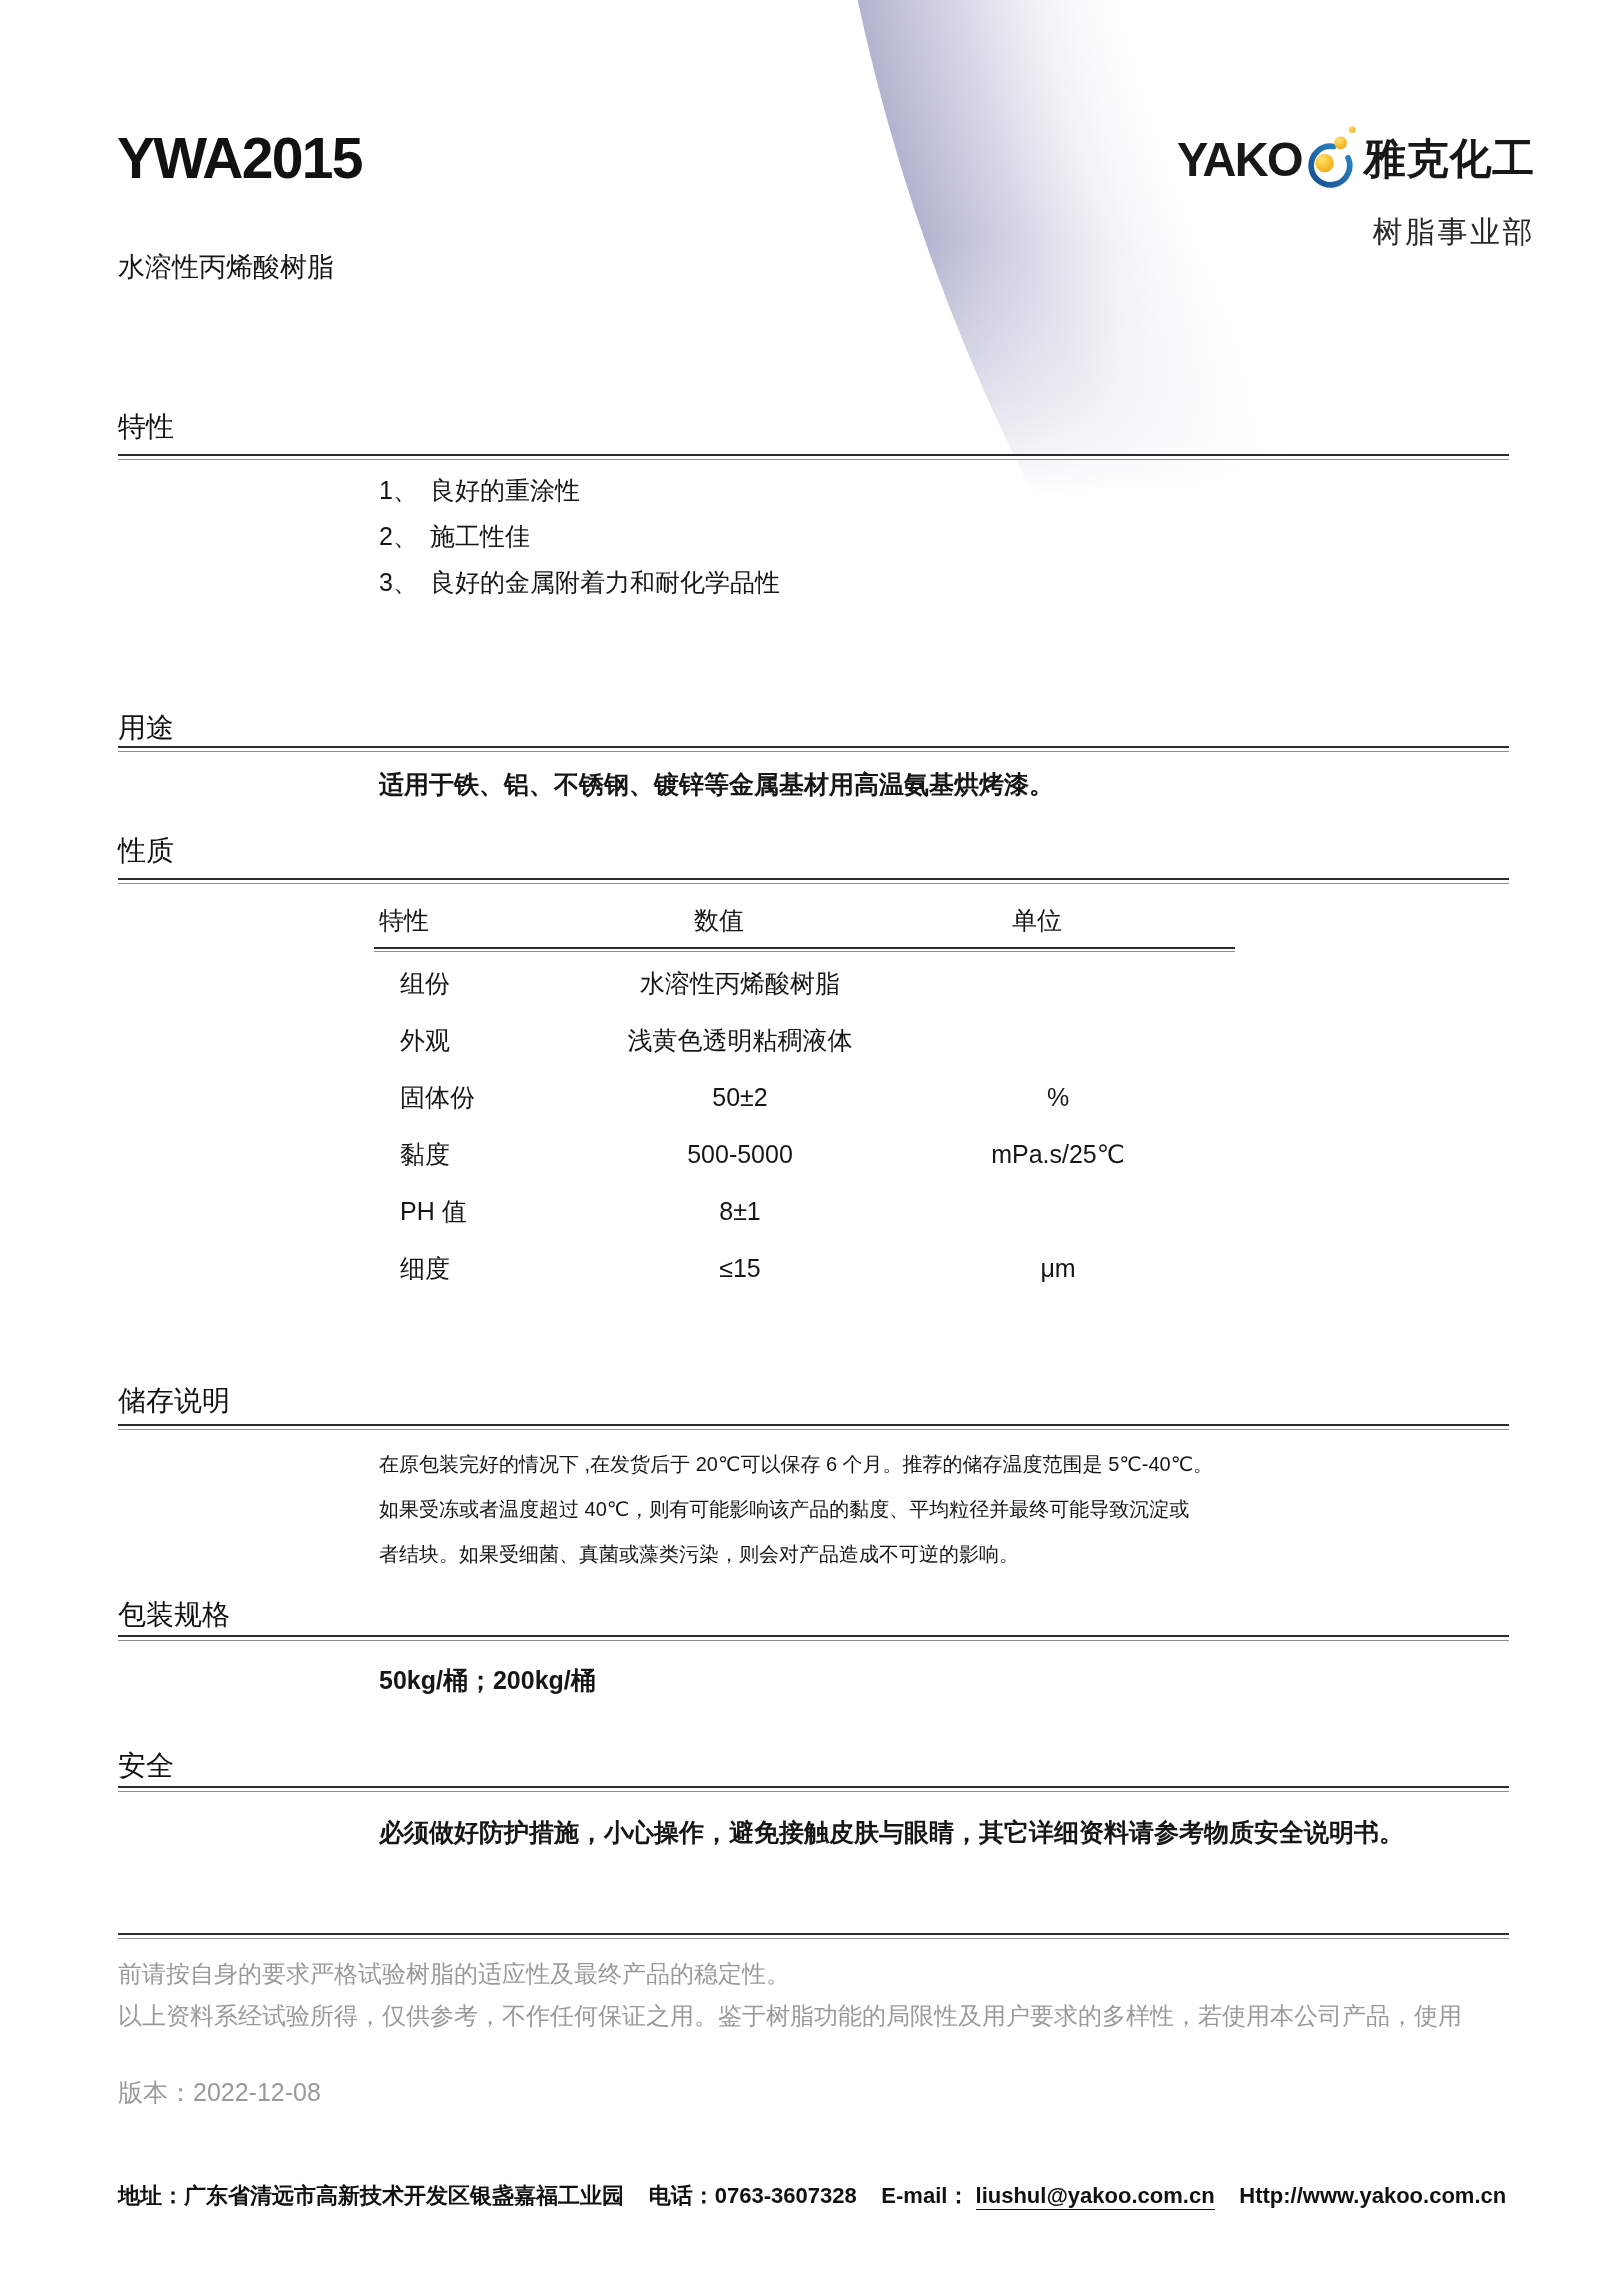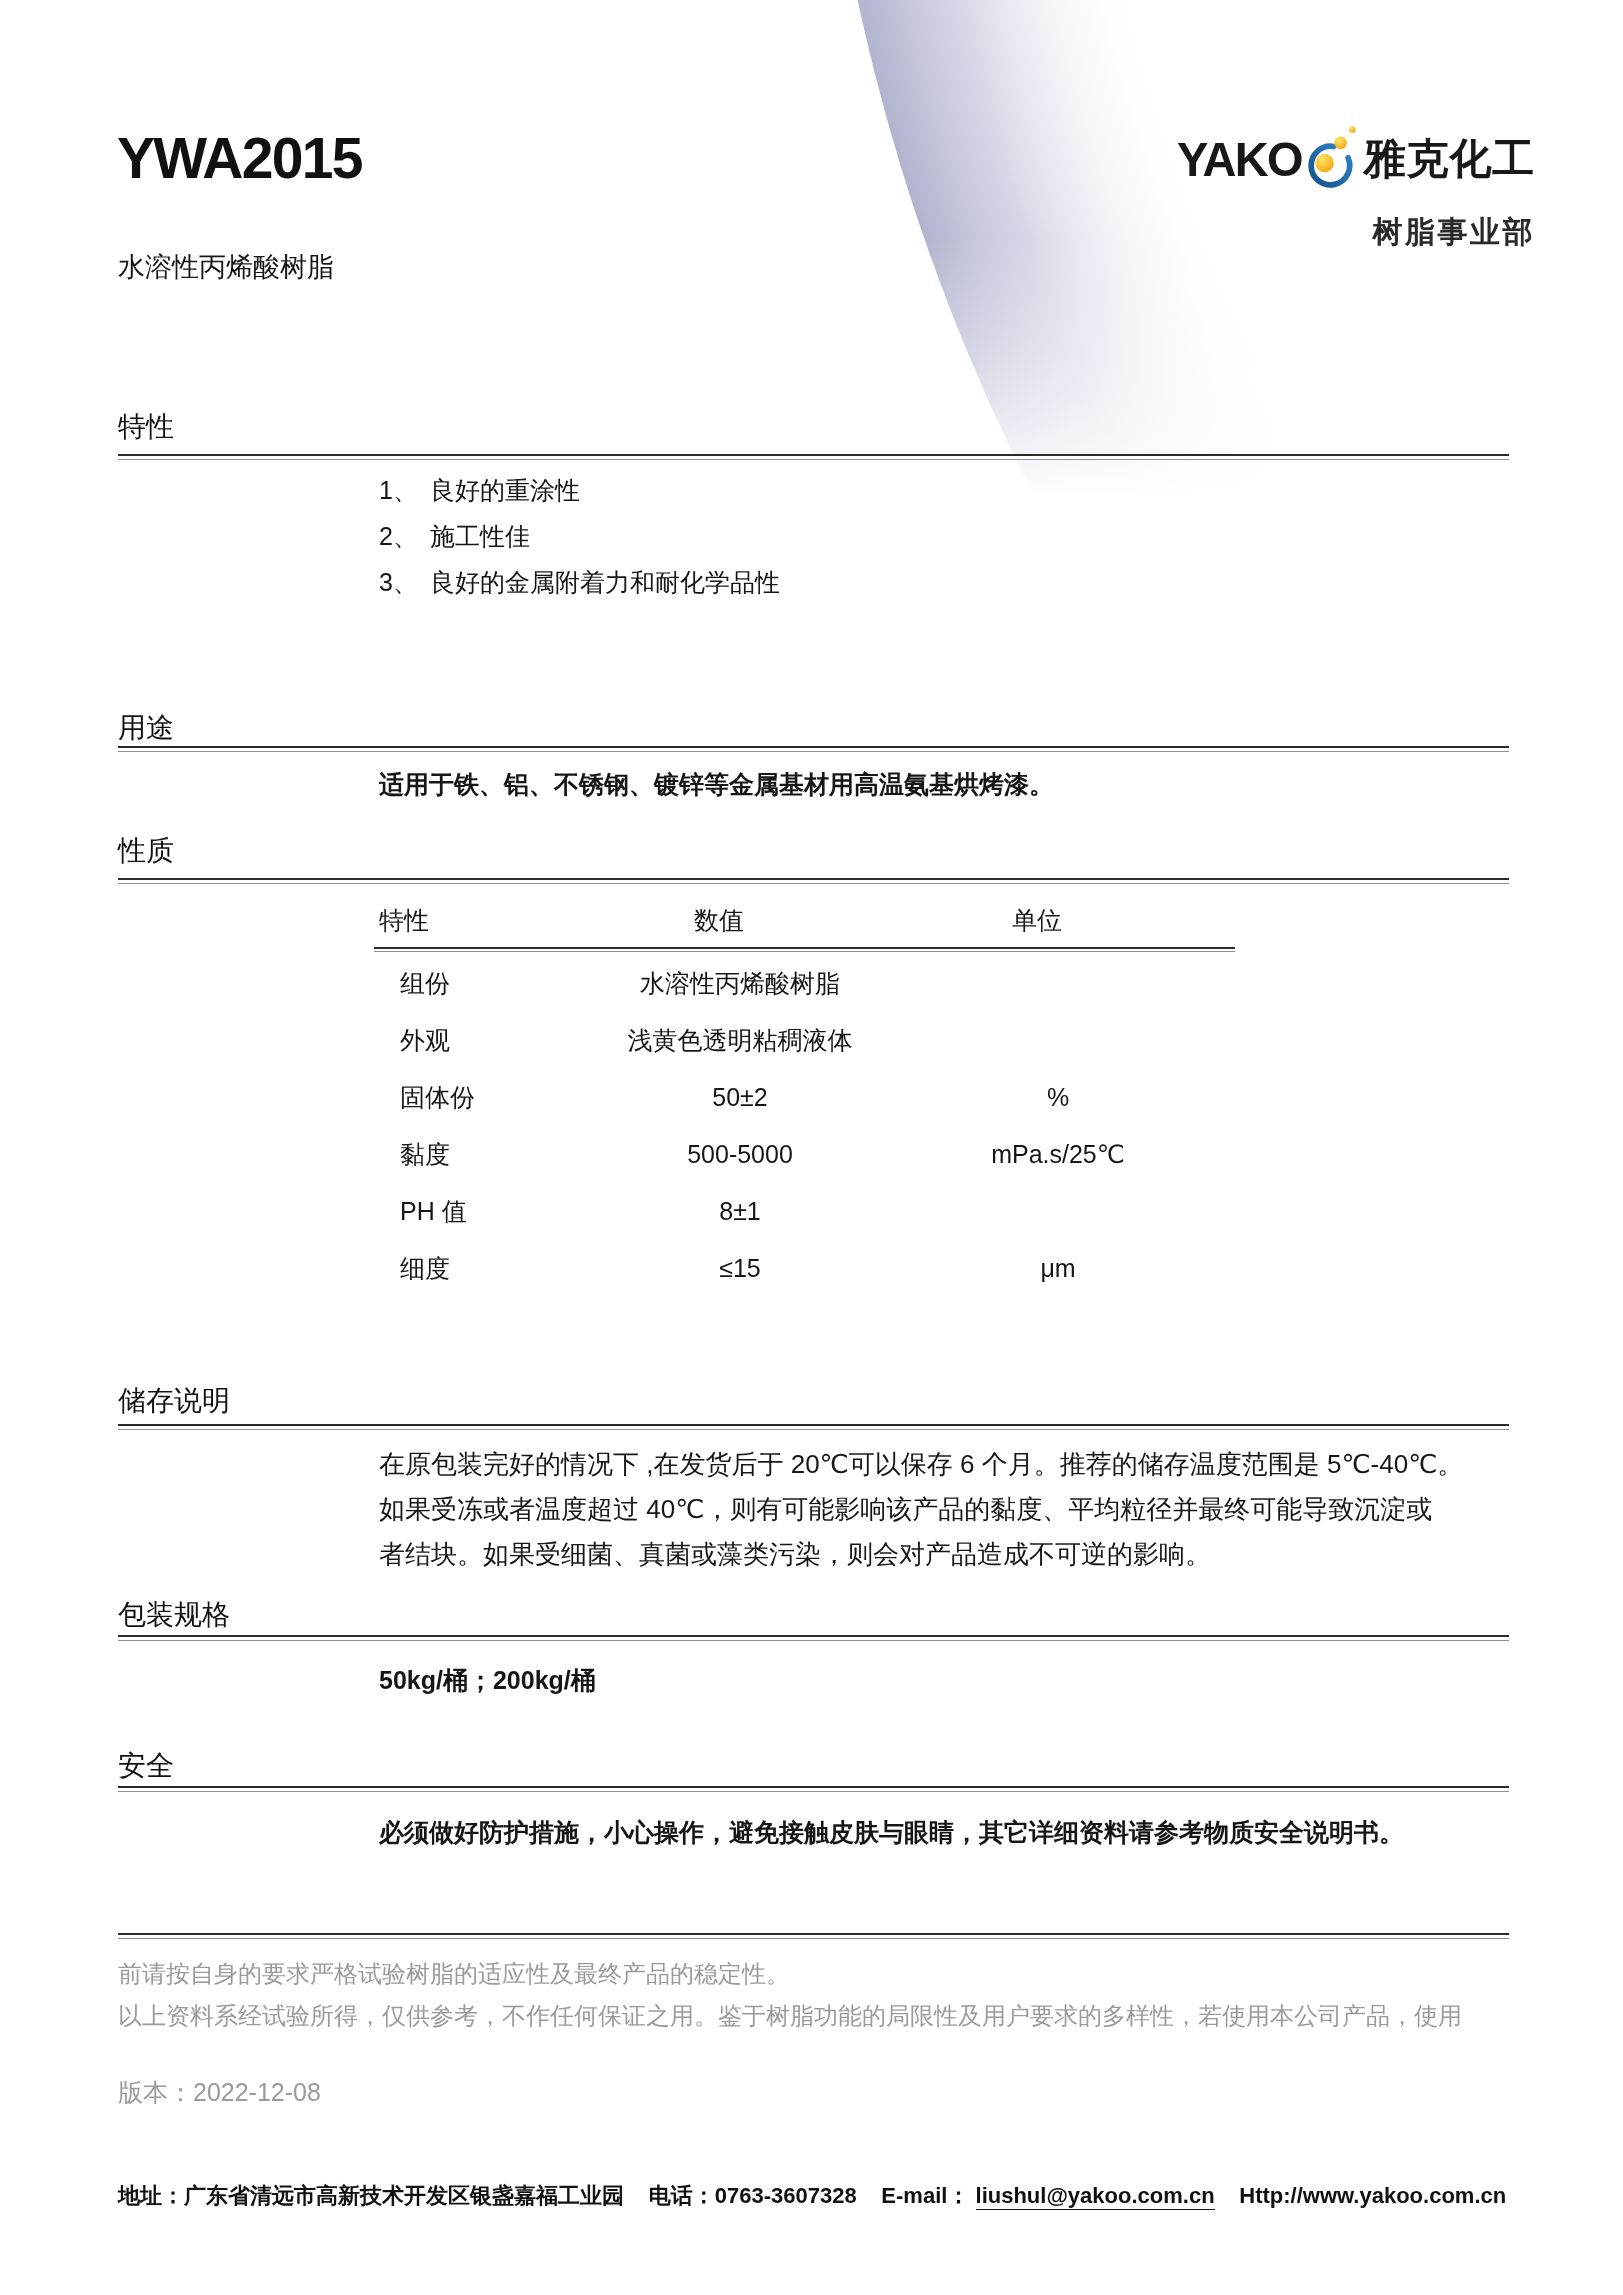--- a/index.html
+++ b/index.html
@@ -16,21 +16,21 @@
   
   .product-title{
     position:absolute;left:117px;top:125px;
     font-size:57px;font-weight:800;letter-spacing:-1.7px;color:#111;
   }
   .product-subtitle{position:absolute;left:118px;top:249px;font-size:27px;color:#161616;}
   .brand{position:absolute;left:1146px;top:120px;width:389px;text-align:right;}
   .brand-row{display:flex;align-items:center;justify-content:flex-end;gap:5px;height:78px;}
   .yako-logotype{font-size:47px;font-weight:900;letter-spacing:-1.7px;color:#181818;transform:scaleY(1.02);}
   .company-name{font-size:42px;font-weight:800;color:#181818;letter-spacing:0.8px;}
-  .division-name{margin-top:13.5px;font-size:30px;color:#2a2a2a;letter-spacing:2.5px;font-weight:bold;}
+  .division-name{margin-top:13.5px;font-size:30px;color:#2a2a2a;letter-spacing:2.5px;}
   
   .heading{position:absolute;left:118px;font-size:28px;color:#111;}
   .rule{
     position:absolute;left:118px;width:1391px;height:6px;box-sizing:border-box;
     border-top:2.5px solid #2c2c2c;border-bottom:1.7px solid #8f8f8f;background:#ffffff;
   }
   .body-text{position:absolute;left:379px;font-size:25px;color:#161616;line-height:1.45;font-weight:bold;}
   .feature-list{position:absolute;left:379px;font-size:25px;color:#161616;}
   .feature-item{height:46px;line-height:46px;display:flex;}
   .feature-num{margin-right:12px;}
@@ -38,21 +38,21 @@
   .ptable{position:absolute;left:374px;top:901px;width:861px;font-size:25px;color:#161616;}
   .trow{display:grid;grid-template-columns:213px 264px 372px;align-items:center;}
   .trow.head{height:39px;}
   .trow.data{height:57px;margin-left:21px;}
   .t-col-prop{text-align:left;padding-left:5px;}
   .t-col-val,.t-col-unit{text-align:center;}
   .t-rule{
     height:5px;box-sizing:border-box;margin-top:6.8px;margin-bottom:3.4px;
     border-top:2.5px solid #2c2c2c;border-bottom:0.8px solid #8f8f8f;background:#ffffff;
   }
-  .storage-lines{position:absolute;left:379px;top:1442px;width:1137px;font-size:26px;color:#161616;}
+  .storage-lines{position:absolute;left:379px;top:1442px;width:1137px;font-size:20px;color:#161616;}
   .storage-lines div{height:45px;line-height:45px;white-space:nowrap;}
   
   .disclaimer{position:absolute;left:118px;top:1953px;width:1395px;font-size:24px;color:#9a9a9a;}
   .disclaimer div{height:42px;line-height:42px;white-space:nowrap;}
   .version{position:absolute;left:118px;top:2076px;font-size:25px;color:#9a9a9a;}
   .contact{
     position:absolute;left:118px;top:2181px;width:1420px;
     font-size:22px;font-weight:600;color:#111;white-space:nowrap;
   }
   .contact .seg{margin-right:18.6px;}

